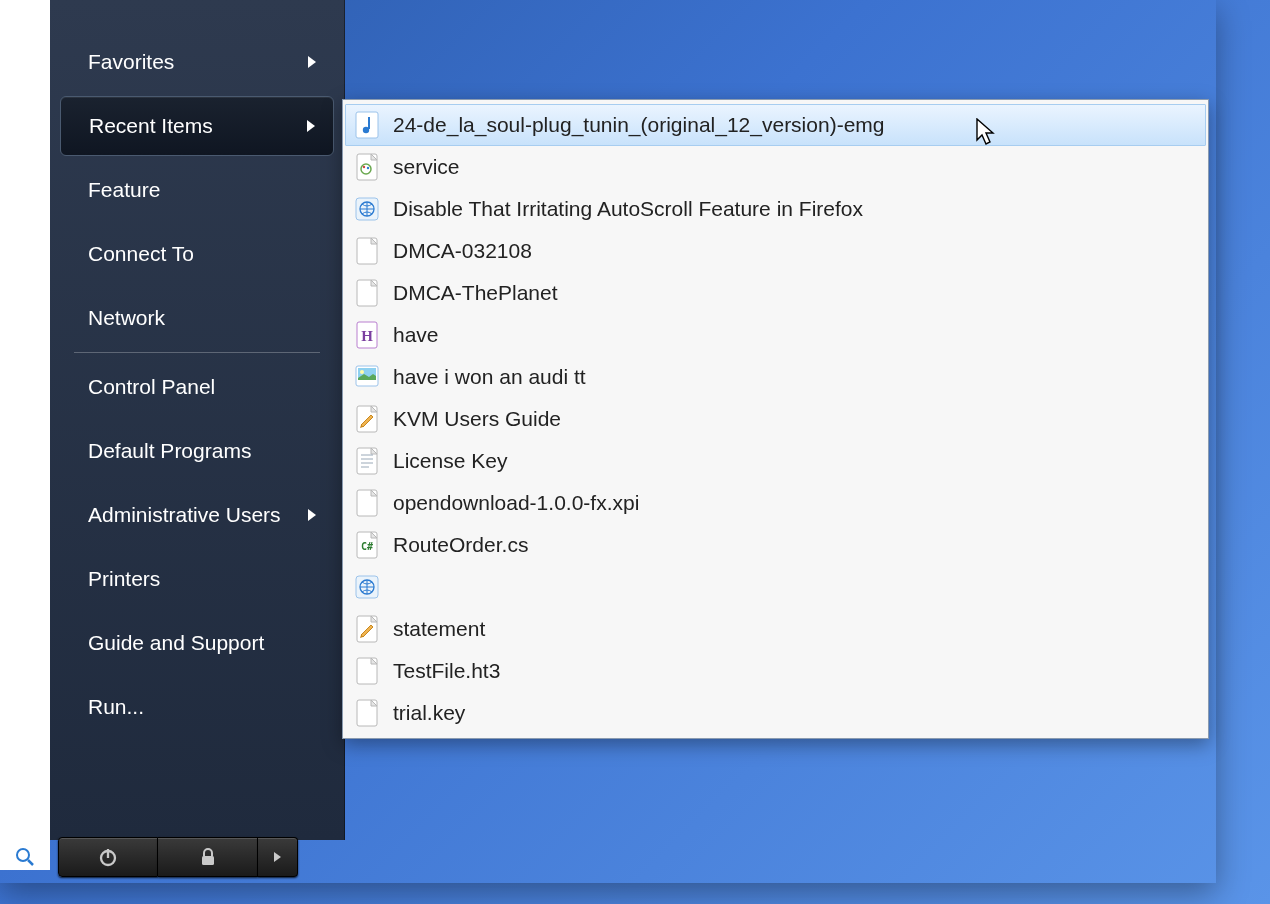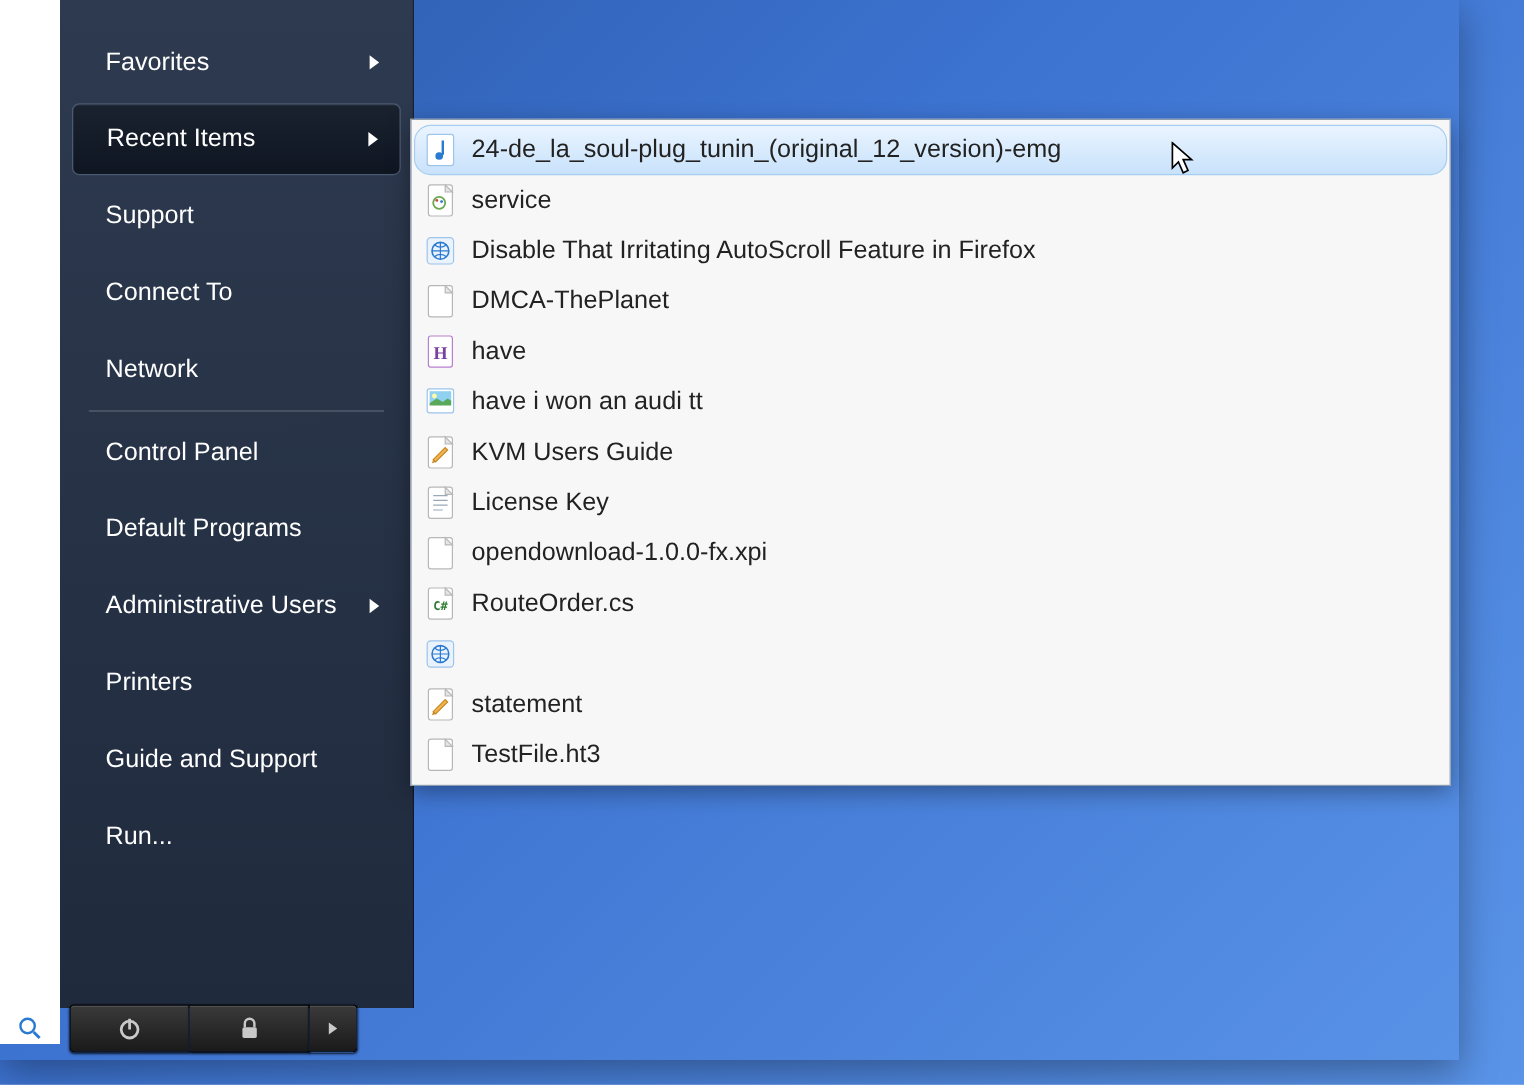--- a/index.html
+++ b/index.html
@@ -15,21 +15,21 @@
     width: 50px; height: 840px;
     background: #ffffff;
   }
   .start-menu-right {
     position: absolute;
     left: 50px; top: 0;
     width: 295px;
     height: 840px;
     background: linear-gradient(to bottom, #2e3a4f 0%, #1f2a3d 100%);
     border-right: 1px solid rgba(0,0,0,.4);
-    padding-top: 18px;
+    padding-top: 28px;
   }
   .menu-item {
     display: flex;
     align-items: center;
     justify-content: space-between;
     color: #fff;
     font-size: 21px;
     font-weight: 400;
     height: 60px;
     padding: 0 18px 0 28px;
@@ -70,21 +70,21 @@
     height: 42px;
     padding: 0 10px;
     gap: 14px;
     font-size: 21px;
     color: #222;
     cursor: default;
   }
   .sub-item.hovered {
     background: linear-gradient(to bottom, #eaf4ff 0%, #c8e2fb 100%);
     border: 1px solid #a7cdf0;
-    border-radius: 14px;
+    border-radius: 1px;
     height: 42px;
     padding: 0 9px;
   }
   .file-icon {
     width: 24px; height: 28px;
     flex: 0 0 24px;
     display: flex; align-items: center; justify-content: center;
   }
   .file-icon svg { width: 24px; height: 28px; }
   .cursor-ptr {
@@ -134,21 +134,21 @@
 <div class="start-menu-right" id="rightPanel">
     <div class="menu-item">
       <span>Favorites</span>
       <span class="arrow"></span>
     </div>
     <div class="menu-item selected">
       <span>Recent Items</span>
       <span class="arrow"></span>
     </div>
     <div class="menu-item">
-      <span>Support</span>
+      <span>Feature</span>
     </div>
     <div class="menu-item">
       <span>Connect To</span>
     </div>
     <div class="menu-item">
       <span>Network</span>
     </div>
     <div class="menu-separator"></div>
     <div class="menu-item">
       <span>Control Panel</span>
@@ -196,20 +196,29 @@
     </div>
     <div class="sub-item">
       <span class="file-icon">
         <svg viewBox="0 0 24 28">
           <rect x="1" y="3" width="22" height="22" rx="3" fill="#eaf3fb" stroke="#9cc3ea"></rect>
           <circle cx="12" cy="14" r="7" fill="none" stroke="#2a7ad1" stroke-width="1.3"></circle>
           <path d="M5 14 h14 M12 7 v14 M7 9 q5 4 10 0 M7 19 q5 -4 10 0" stroke="#2a7ad1" stroke-width="1" fill="none"></path>
         </svg>
       </span>
       <span>Disable That Irritating AutoScroll Feature in Firefox</span>
+    </div>
+    <div class="sub-item">
+      <span class="file-icon">
+        <svg viewBox="0 0 24 28">
+          <rect x="2" y="1" width="20" height="26" rx="2" fill="#fff" stroke="#b8b8b8"></rect>
+          <path d="M16 1 L22 7 L16 7 Z" fill="#e5e5e5" stroke="#b8b8b8"></path>
+        </svg>
+      </span>
+      <span>DMCA-032108</span>
     </div>
     <div class="sub-item">
       <span class="file-icon">
         <svg viewBox="0 0 24 28">
           <rect x="2" y="1" width="20" height="26" rx="2" fill="#fff" stroke="#b8b8b8"></rect>
           <path d="M16 1 L22 7 L16 7 Z" fill="#e5e5e5" stroke="#b8b8b8"></path>
         </svg>
       </span>
       <span>DMCA-ThePlanet</span>
     </div>
@@ -297,20 +306,29 @@
       <span>statement</span>
     </div>
     <div class="sub-item">
       <span class="file-icon">
         <svg viewBox="0 0 24 28">
           <rect x="2" y="1" width="20" height="26" rx="2" fill="#fff" stroke="#b8b8b8"></rect>
           <path d="M16 1 L22 7 L16 7 Z" fill="#e5e5e5" stroke="#b8b8b8"></path>
         </svg>
       </span>
       <span>TestFile.ht3</span>
+    </div>
+    <div class="sub-item">
+      <span class="file-icon">
+        <svg viewBox="0 0 24 28">
+          <rect x="2" y="1" width="20" height="26" rx="2" fill="#fff" stroke="#b8b8b8"></rect>
+          <path d="M16 1 L22 7 L16 7 Z" fill="#e5e5e5" stroke="#b8b8b8"></path>
+        </svg>
+      </span>
+      <span>trial.key</span>
     </div>
   </div>
 
 <svg class="cursor-ptr" viewBox="0 0 20 28">
   <path d="M1 1 L1 22 L6 17 L10 26 L14 24 L10 15 L17 15 Z" fill="#fff" stroke="#000" stroke-width="1.4"></path>
 </svg>
 
 <div class="search-stub">
   <svg width="20" height="20" viewBox="0 0 20 20">
     <circle cx="8" cy="8" r="6" fill="none" stroke="#2a7ad1" stroke-width="2"></circle>

